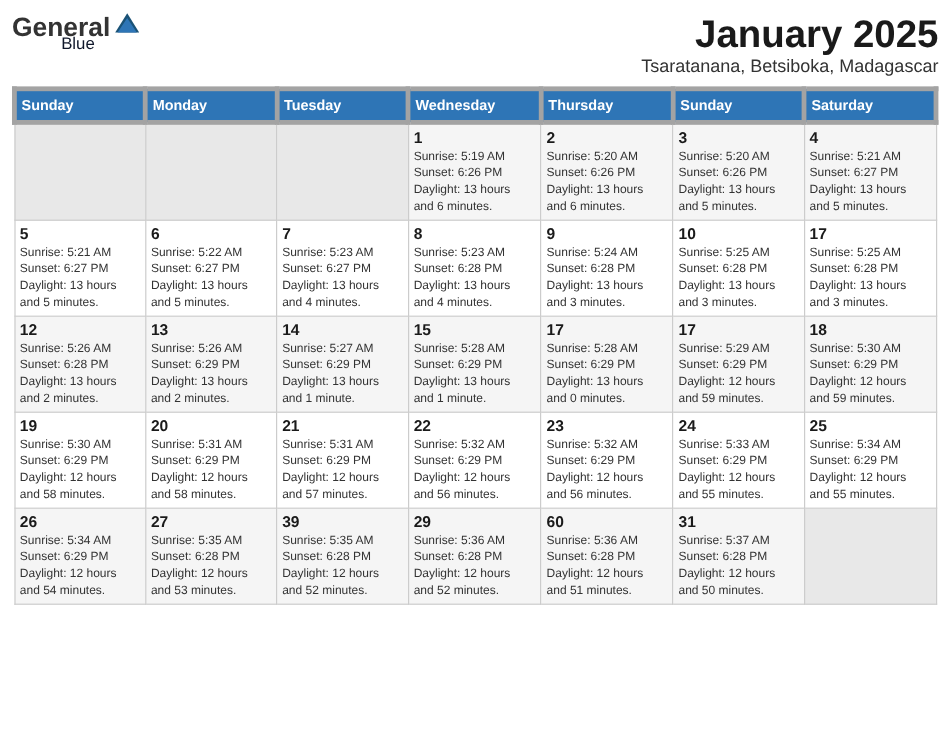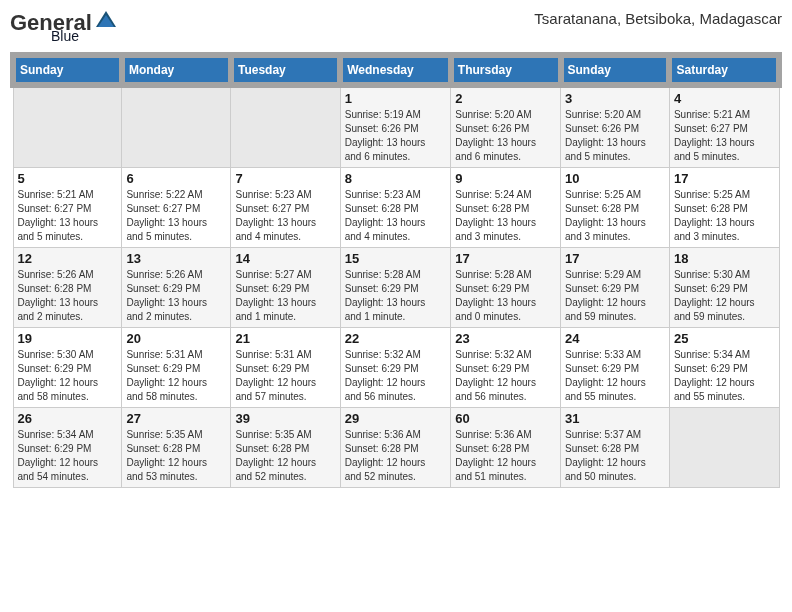--- a/index.html
+++ b/index.html
@@ -58,21 +58,21 @@
       width: 100%;
       border-collapse: collapse;
     }
     thead tr th {
       background-color: #2e75b6;
       color: white;
       font-size: 12px;
       font-weight: bold;
       padding: 5px 4px;
       text-align: left;
-      border: 6px solid #a3a3a3;
+      border: 4px solid #a3a3a3;
     }
     tbody tr td {
       vertical-align: top;
       border: 1px solid #ccc;
       padding: 3px 4px;
       font-size: 10px;
       color: #333;
       min-height: 70px;
       height: 80px;
       width: 113px;
@@ -107,20 +107,21 @@
     <div class="logo-text">
       <span class="logo-general">General</span>
       <svg class="logo-icon" viewBox="0 0 24 24">
         <polygon points="12,2 22,18 2,18" fill="#1a5276"></polygon>
         <polygon points="12,6 20,18 4,18" fill="#2e75b6"></polygon>
       </svg>
     </div>
     <span class="logo-blue" style="margin-top:-8px; margin-left:2px;">Blue</span>
   </div>
   <div class="title-area">
+    <div class="month-title">January 2025</div>
     <div class="location-title">Tsaratanana, Betsiboka, Madagascar</div>
   </div>
 </div>
 
 <table>
   <thead>
     <tr>
     <th>Sunday</th>
         <th>Monday</th>
         <th>Tuesday</th>

